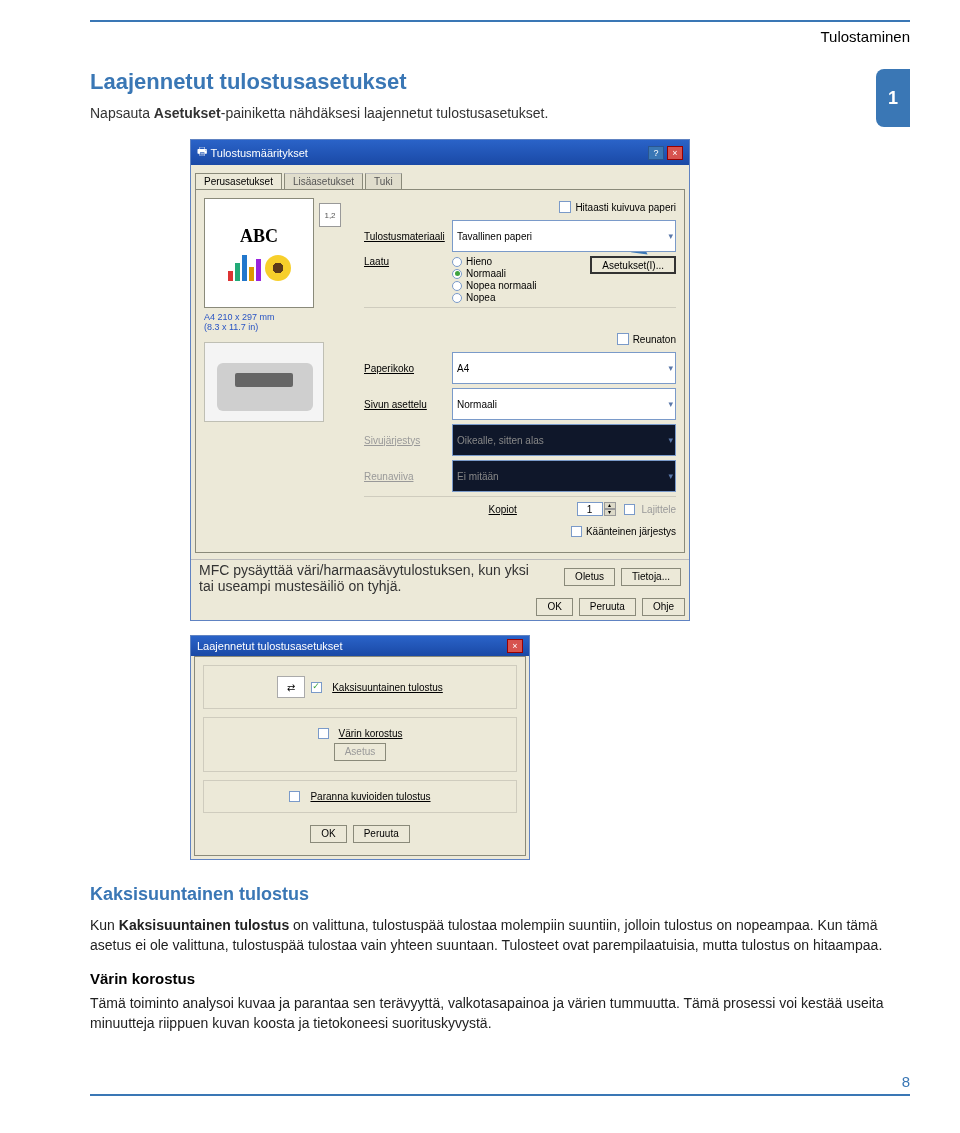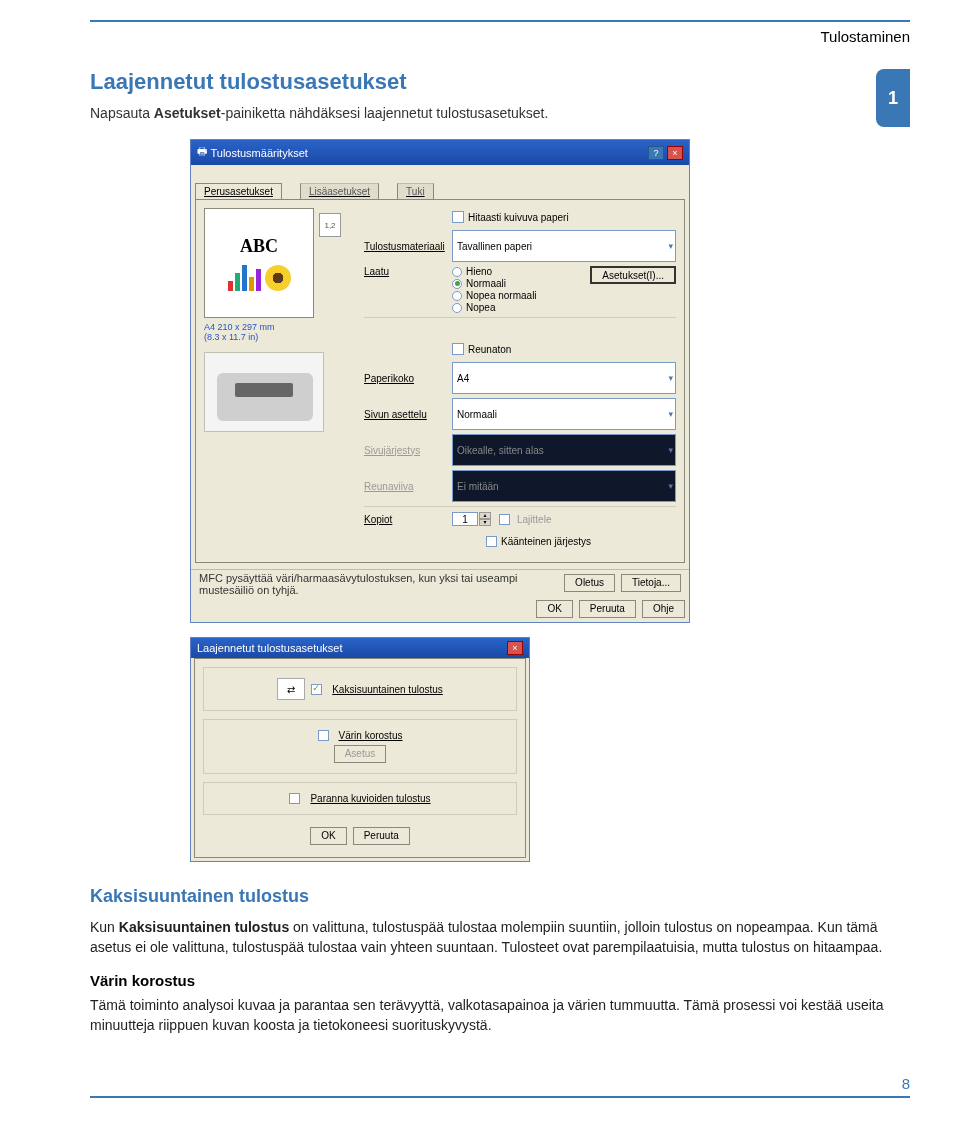--- a/index.html
+++ b/index.html
@@ -28,21 +28,21 @@
     background: #ece9d8; border: 1px solid #6083c2;
     width: 500px; margin: 0 0 14px 100px; font-size: 10px; color: #000;
   }
   .titlebar {
     background: linear-gradient(#2a63c8,#1a49a6);
     color: #fff; padding: 3px 6px; font-size: 11px; display:flex; align-items:center;
   }
   .titlebar-icons { margin-left:auto; display:flex; gap:3px; }
   .wbtn { width:16px;height:14px;background:#d7534f;border:1px solid #900;font-size:9px;color:#fff;display:flex;align-items:center;justify-content:center;}
   .wbtn.q { background:#3a77b5;border:1px solid #2a5690;}
-  .tabs { display:flex; padding:18px 4px 0 4px; gap:16px;text-decoration:underline; }
+  .tabs { display:flex; padding:8px 4px 0 4px; gap:0; }
   .tab {
     background:#ece9d8;border:1px solid #8a8a7a;border-bottom:none;
     padding:2px 8px; font-size:10px; margin-right:2px;
   }
   .tab.inactive { background:#e0ddcc; border-top:1px solid #bbb; color:#555;}
   .dlgbody { border:1px solid #8a8a7a; margin:0 4px 4px 4px; padding:8px; background:#ece9d8; display:flex; gap:10px;}
   .preview-col { width:150px; }
   .preview {
     width:110px;height:110px;background:#fff;border:1px solid #8a8a7a;
     display:flex;align-items:center;justify-content:center;flex-direction:column;
@@ -53,40 +53,40 @@
   .bars { display:flex; align-items:flex-end; gap:2px; height:30px; margin-top:4px;}
   .bar { width:5px;}
   .traytxt { color:#2854c4; font-size:9px; margin-top:4px;}
   .printer-img {
     width:120px;height:80px;background:#f4f4f4;border:1px solid #bfbfb4;margin-top:10px;
     position:relative;
   }
   .printer-body { position:absolute; left:12px; top:20px; width:96px; height:48px; background:#cfcfcf; border-radius:6px; }
   .printer-slot { position:absolute; left:30px; top:30px; width:58px; height:14px; background:#666; border-radius:2px;}
   .settings-col { flex:1; }
-  .row { display:flex; align-items:center; margin-bottom:4px; min-height:18px;}
+  .row { display:flex; align-items:center; margin-bottom:4px; min-height:18px;justify-content:flex-end;}
   .lbl { width:88px; text-decoration:underline; color:#000; font-size:10px;}
   .lbl.dis { color:#999; text-decoration:underline;}
   .sel {
     flex:1;background:#fff;border:1px solid #7a9ac9;height:32px;padding:0 4px;font-size:10px;
     display:flex;align-items:center;position:relative;
   }
   .sel.dis { background:#0f172a; color:#888;}
   .sel::after { content:"▾"; position:absolute; right:2px; font-size:9px; color:#5a78a9;}
   .chk { width:12px;height:12px;border:1px solid #7a9ac9;background:#fff;margin-right:4px;display:inline-block;}
   .radiog { display:flex; flex-direction:column; gap:1px;}
   .radiog.horiz { flex-direction:row; gap:20px;}
   .rdo { display:flex; align-items:center; gap:4px; font-size:10px;}
   .rdot { width:10px;height:10px;border:1px solid #7a9ac9;border-radius:50%;background:#fff;display:inline-flex;align-items:center;justify-content:center;}
   .rdot.on::after{content:"";width:5px;height:5px;background:#3fa33f;border-radius:50%;}
   .btn { background:#ece9d8;border:1px solid #8a8a7a;padding:1px 10px;font-size:10px;height:18px;line-height:14px;}
   .btn.boxed { border:2px solid #333;}
   .bottombar { border-top:1px solid #bbb; margin-top:6px; padding-top:4px; }
   .btnrow { display:flex; gap:6px; justify-content:flex-end; padding:4px; }
-  .note { font-size:11px; color:#333; padding:2px 0 0 0; max-width:330px;}
+  .note { font-size:14px; color:#333; padding:2px 0 0 0; max-width:330px;}
   .arrow { position:relative; }
   .arrow-el {
     position:absolute; left:438px; top:92px; width:26px; height:26px;
     transform: rotate(-25deg);
   }
   .arrow-shaft { position:absolute; left:6px; top:12px; width:20px;height:6px;background:#3a77b5;}
   .arrow-head { position:absolute; left:0; top:6px; width:0;height:0;border-top:9px solid transparent;border-bottom:9px solid transparent;border-right:14px solid #3a77b5;}
   
   .dialog2 { width:340px; margin-left:100px; }
   .dlgbody2 { border:1px solid #8a8a7a; margin:0 3px 3px 3px; background:#ece9d8; padding:8px; }

